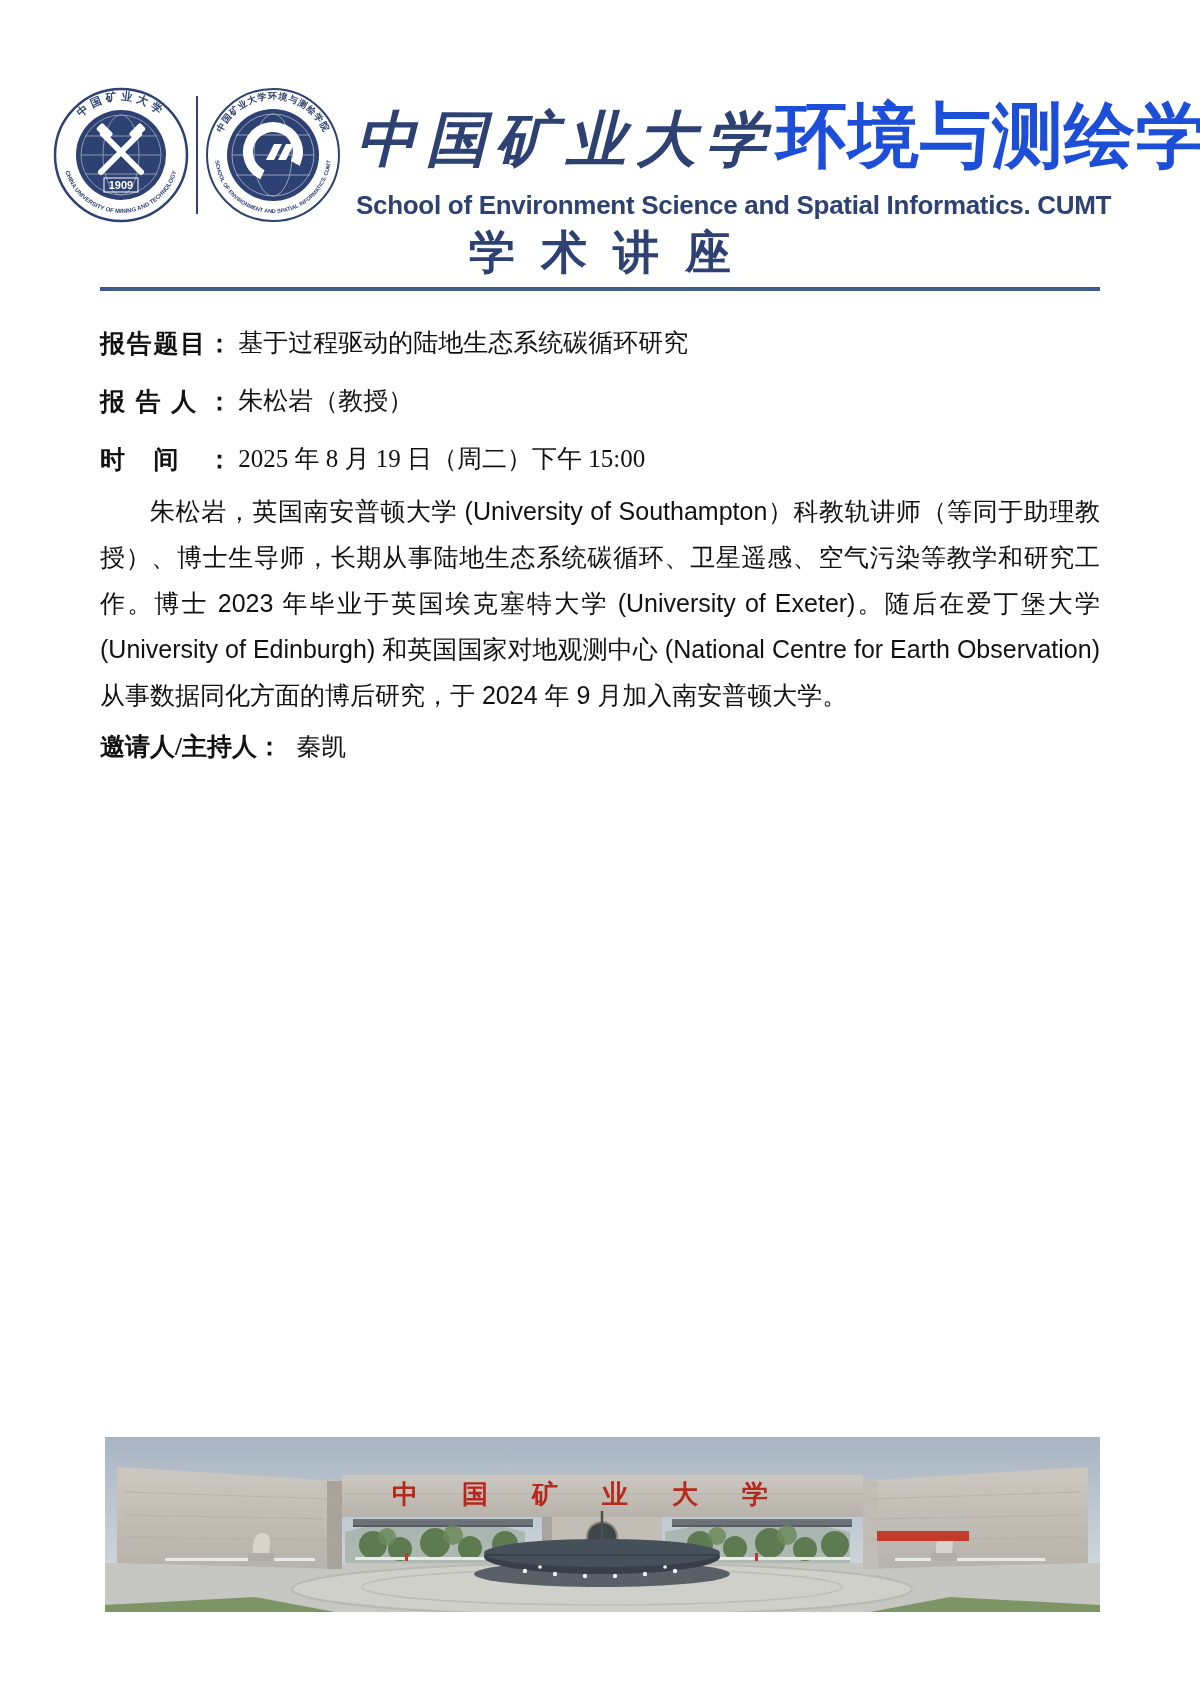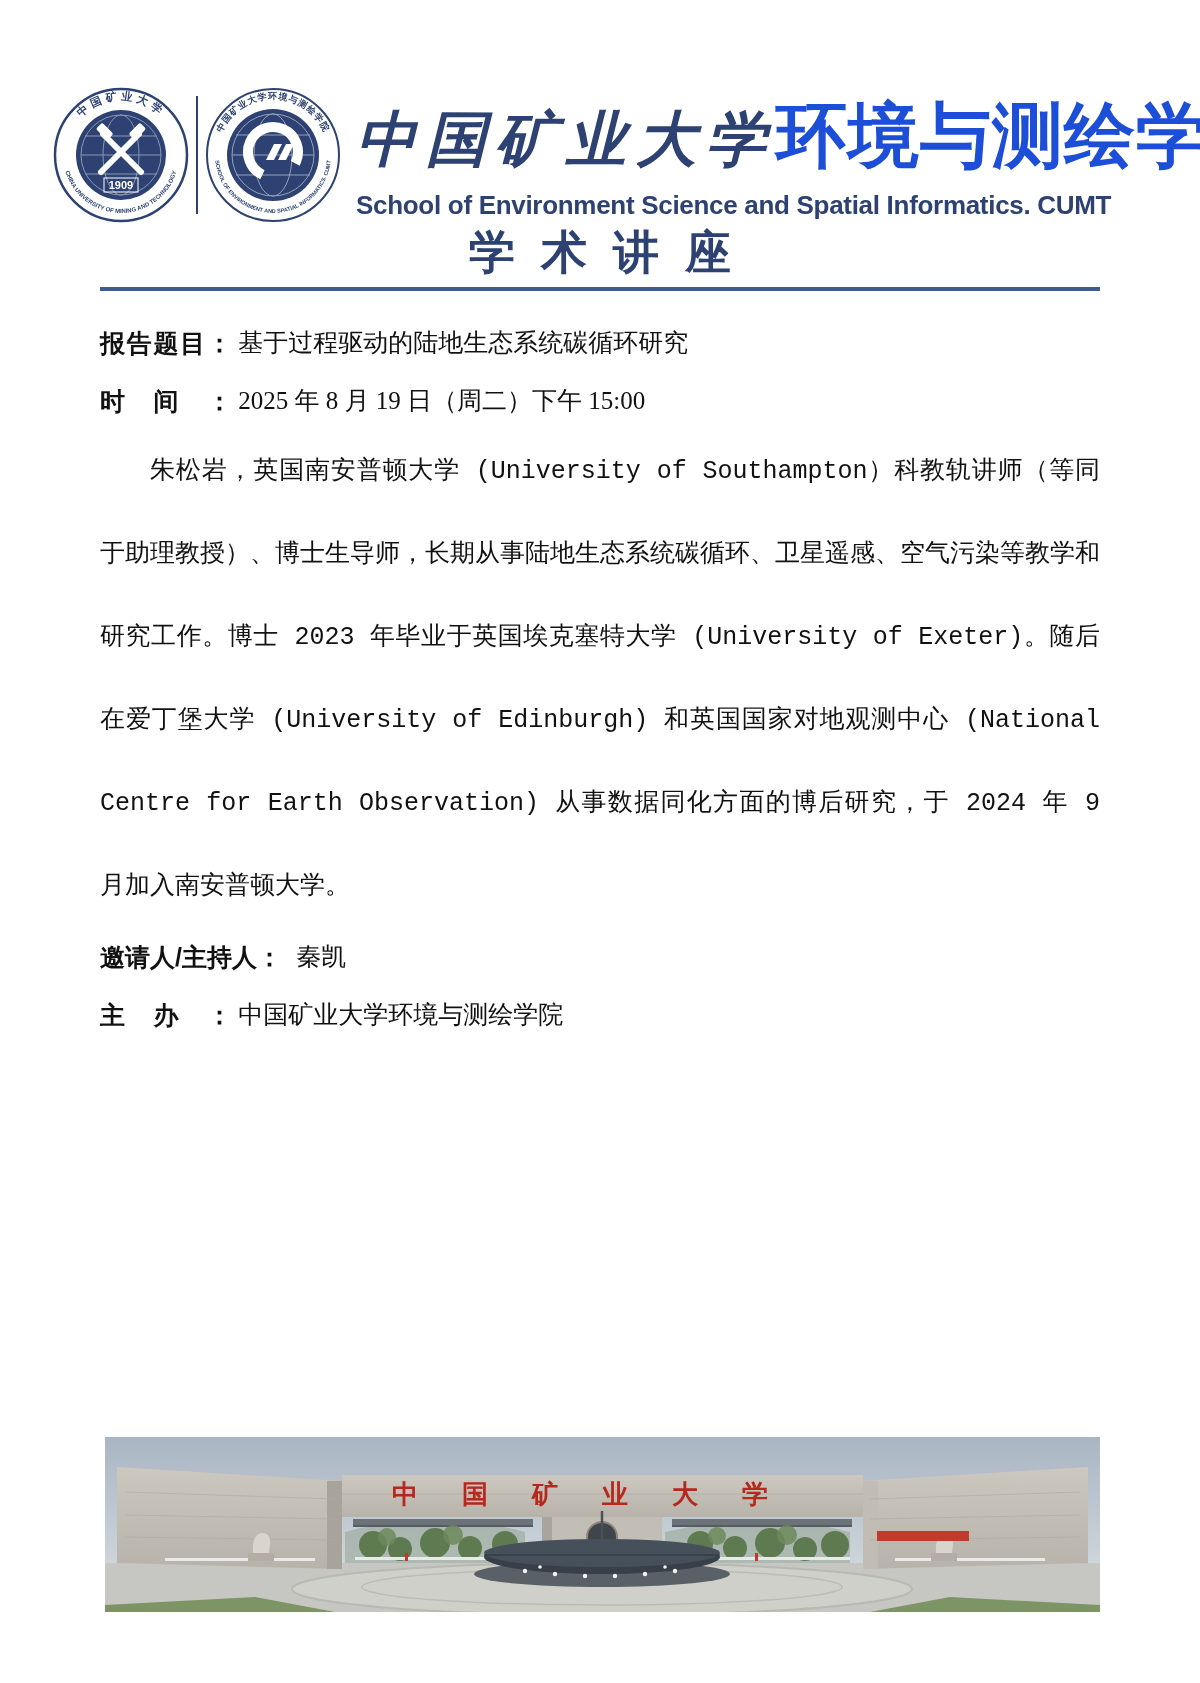--- a/index.html
+++ b/index.html
@@ -39,29 +39,29 @@
   }
   .rule { position:absolute; top:287px; left:100px; width:1000px; height:4px; background:#3f5c8e; }
   
   .content { position:absolute; top:314px; left:100px; width:1000px; font-size:25px; }
   .doc-line { line-height:58px; white-space:nowrap; }
   .line-label {
     display:inline-block; width:132px; vertical-align:bottom;
     text-align:justify; text-align-last:justify;
     font-family:"Liberation Sans","DejaVu Sans",sans-serif; font-weight:bold;
   }
-  .line-label.wide { width:auto; text-align:left; text-align-last:left; margin-right:8px; }
+  .line-label.wide { width:auto; text-align:left; text-align-last:left; margin-right:8px;font-family:Liberation Serif, serif; }
   .line-value { font-family:"Liberation Serif","DejaVu Serif",serif;margin-top:35px; }
   .section-heading {
     line-height:58px;
     font-family:"Liberation Sans","DejaVu Sans",sans-serif; font-weight:bold;
   }
   .bio-para {
-    line-height:83px; text-align:justify; text-indent:2em;
-    font-family:Liberation Mono, monospace;
+    line-height:46px; text-align:justify; text-indent:2em;
+    font-family:Liberation Sans, sans-serif;
   }
   
   .campus-photo { position:absolute; top:1437px; left:105px; width:995px; height:175px; }
   .campus-photo svg { display:block; }
   .gate-caption-text {
     font-family:"Liberation Serif","DejaVu Serif",serif; font-weight:bold;
   }
   .logo-arc-text { font-family:"Liberation Sans","DejaVu Sans",sans-serif; font-weight:bold; }
 </style>
 </head>
@@ -146,34 +146,34 @@
   <div class="lecture-title">学术讲座</div>
   <div class="rule"></div>
 
   <main class="content">
 
     <div class="doc-line">
       <span class="line-label">报告题目：</span>
       <span class="line-value">基于过程驱动的陆地生态系统碳循环研究</span>
     </div>
     <div class="doc-line">
+      <span class="line-label">报告人：</span>
+      <span class="line-value">朱松岩（教授）</span>
+    </div>
+    <div class="doc-line">
       <span class="line-label">时间：</span>
       <span class="line-value">2025 年 8 月 19 日（周二）下午 15:00</span>
     </div>
 
 
     <p class="bio-para">朱松岩，英国南安普顿大学 (University of Southampton）科教轨讲师（等同于助理教授）、博士生导师，长期从事陆地生态系统碳循环、卫星遥感、空气污染等教学和研究工作。博士 2023 年毕业于英国埃克塞特大学 (University of Exeter)。随后在爱丁堡大学 (University of Edinburgh) 和英国国家对地观测中心 (National Centre for Earth Observation) 从事数据同化方面的博后研究，于 2024 年 9 月加入南安普顿大学。</p>
 
     <div class="doc-line">
       <span class="line-label wide">邀请人/主持人：</span>
       <span class="line-value">秦凯</span>
-    </div>
-    <div class="doc-line">
-      <span class="line-label">主办：</span>
-      <span class="line-value">中国矿业大学环境与测绘学院</span>
     </div>
   </main>
 
   <figure class="campus-photo">
     <svg width="995" height="175" viewBox="0 0 995 175">
       <defs>
         <linearGradient id="sky" x1="0" y1="0" x2="0" y2="1">
           <stop offset="0" stop-color="#a9b5c3"></stop>
           <stop offset="1" stop-color="#d0d7dc"></stop>
         </linearGradient>

